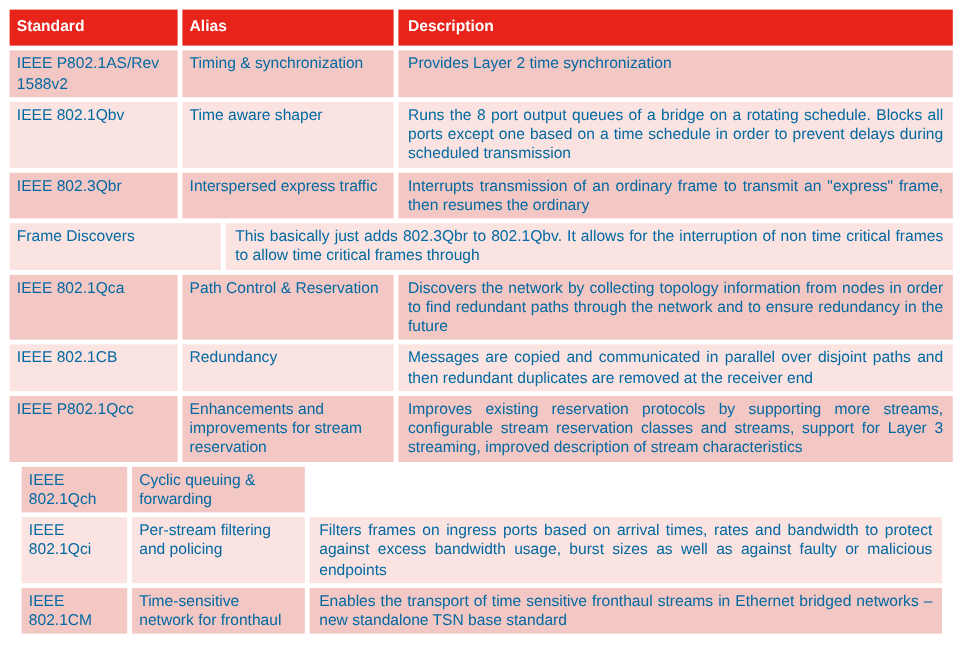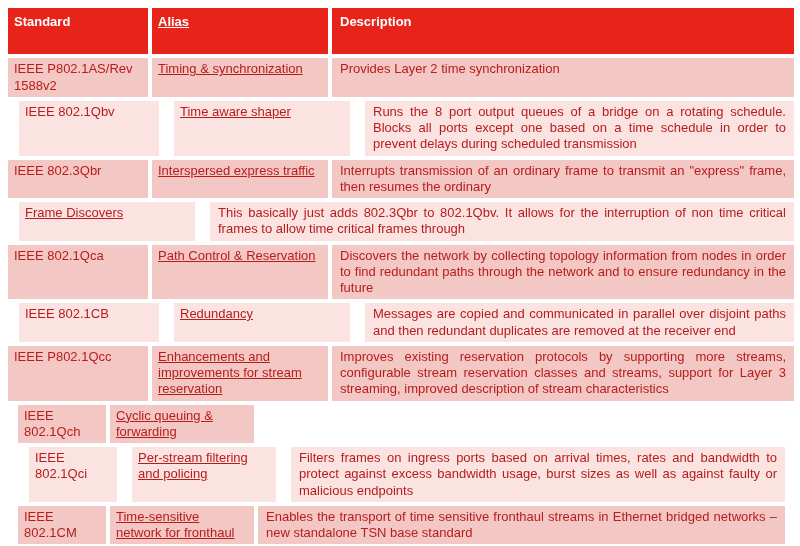--- a/index.html
+++ b/index.html
@@ -16,35 +16,35 @@
     width: 786px;
   }
   .row {
     display: flex;
     gap: 4px;
     margin-bottom: 4px;
   }
   .cell {
     font-size: 13px;
     line-height: 1.25;
-    color: #b91c1c;
+    color: #0369a1;
     padding: 3px 6px;
     box-sizing: border-box;
   }
   .header-row .cell {
     background: #e8231a;
     color: #ffffff;
     font-weight: bold;
     padding-top: 6px;
-    padding-bottom: 24px;
+    padding-bottom: 8px;
   }
   .dark .cell  { background: #f3c7c4; }
-  .light .cell { background: #fae3e1; margin-left: 11px; }
+  .light .cell { background: #fae3e1; }
   .c-std   { width: 140px; flex: 0 0 auto; }
-  .c-alias { width: 176px; flex: 0 0 auto; text-decoration: underline; }
+  .c-alias { width: 176px; flex: 0 0 auto; }
   .c-desc  { flex: 1 1 auto; text-align: justify; padding-left: 8px; padding-right: 8px; }
   
   .indented {
     margin-left: 10px;
     width: 767px;
   }
   .indented .c-std   { width: 88px; }
   .indented .c-alias { width: 144px; }
 </style>
 </head>

